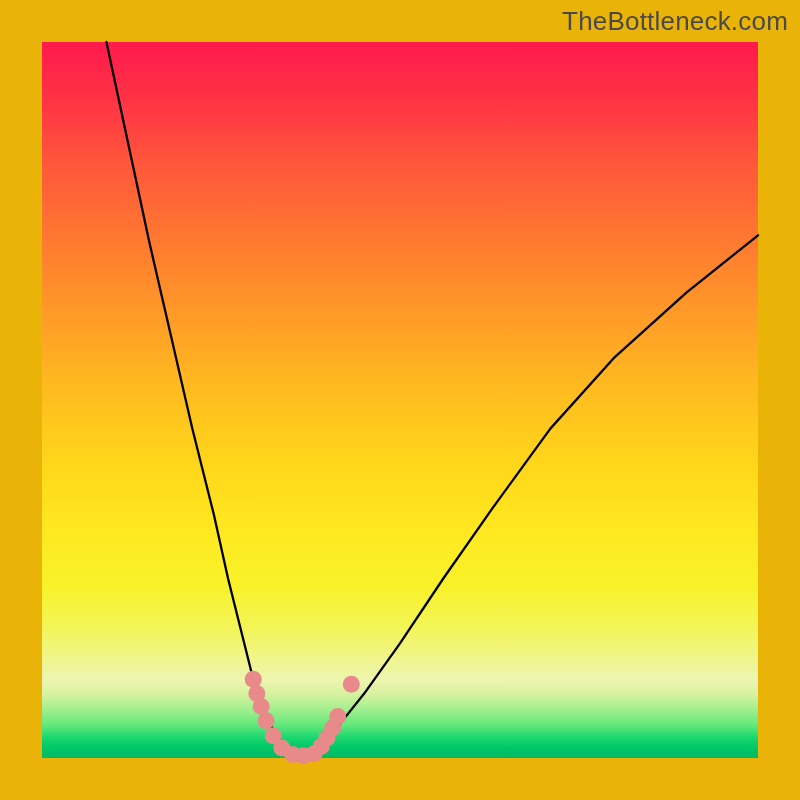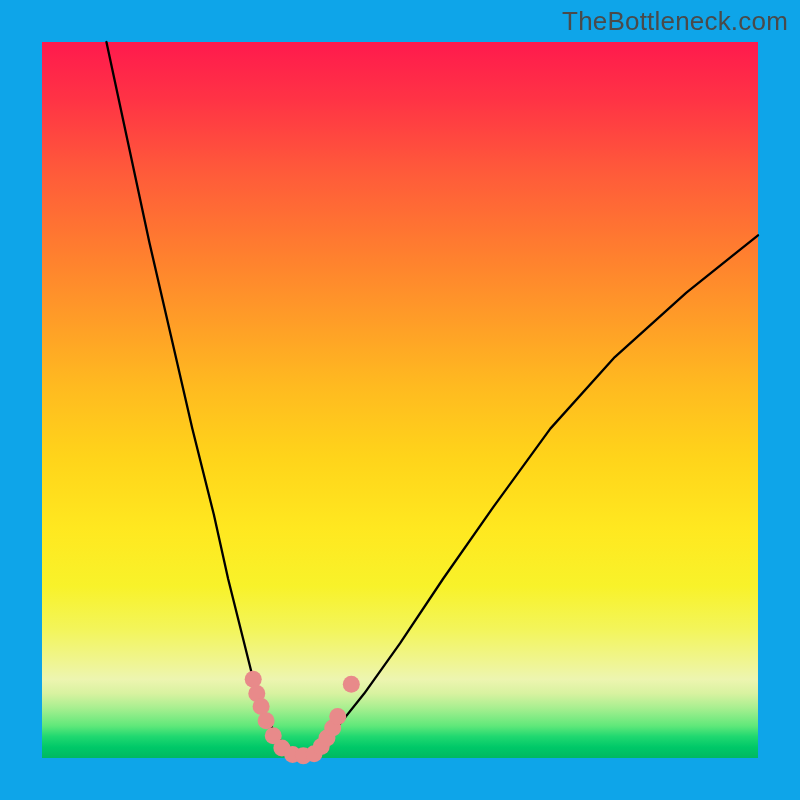--- a/index.html
+++ b/index.html
@@ -10,21 +10,21 @@
     background: #000;
     overflow: hidden;
     font-family: Arial, Helvetica, sans-serif;
   }
   .frame {
     position: absolute;
     left: 0;
     top: 0;
     width: 800px;
     height: 800px;
-    background: #0ea5e9;
+    background: #eab308;
   }
   .plot-area {
     position: absolute;
     left: 42px;
     top: 42px;
     width: 716px;
     height: 716px;
     
   }
   .gradient-fill {

